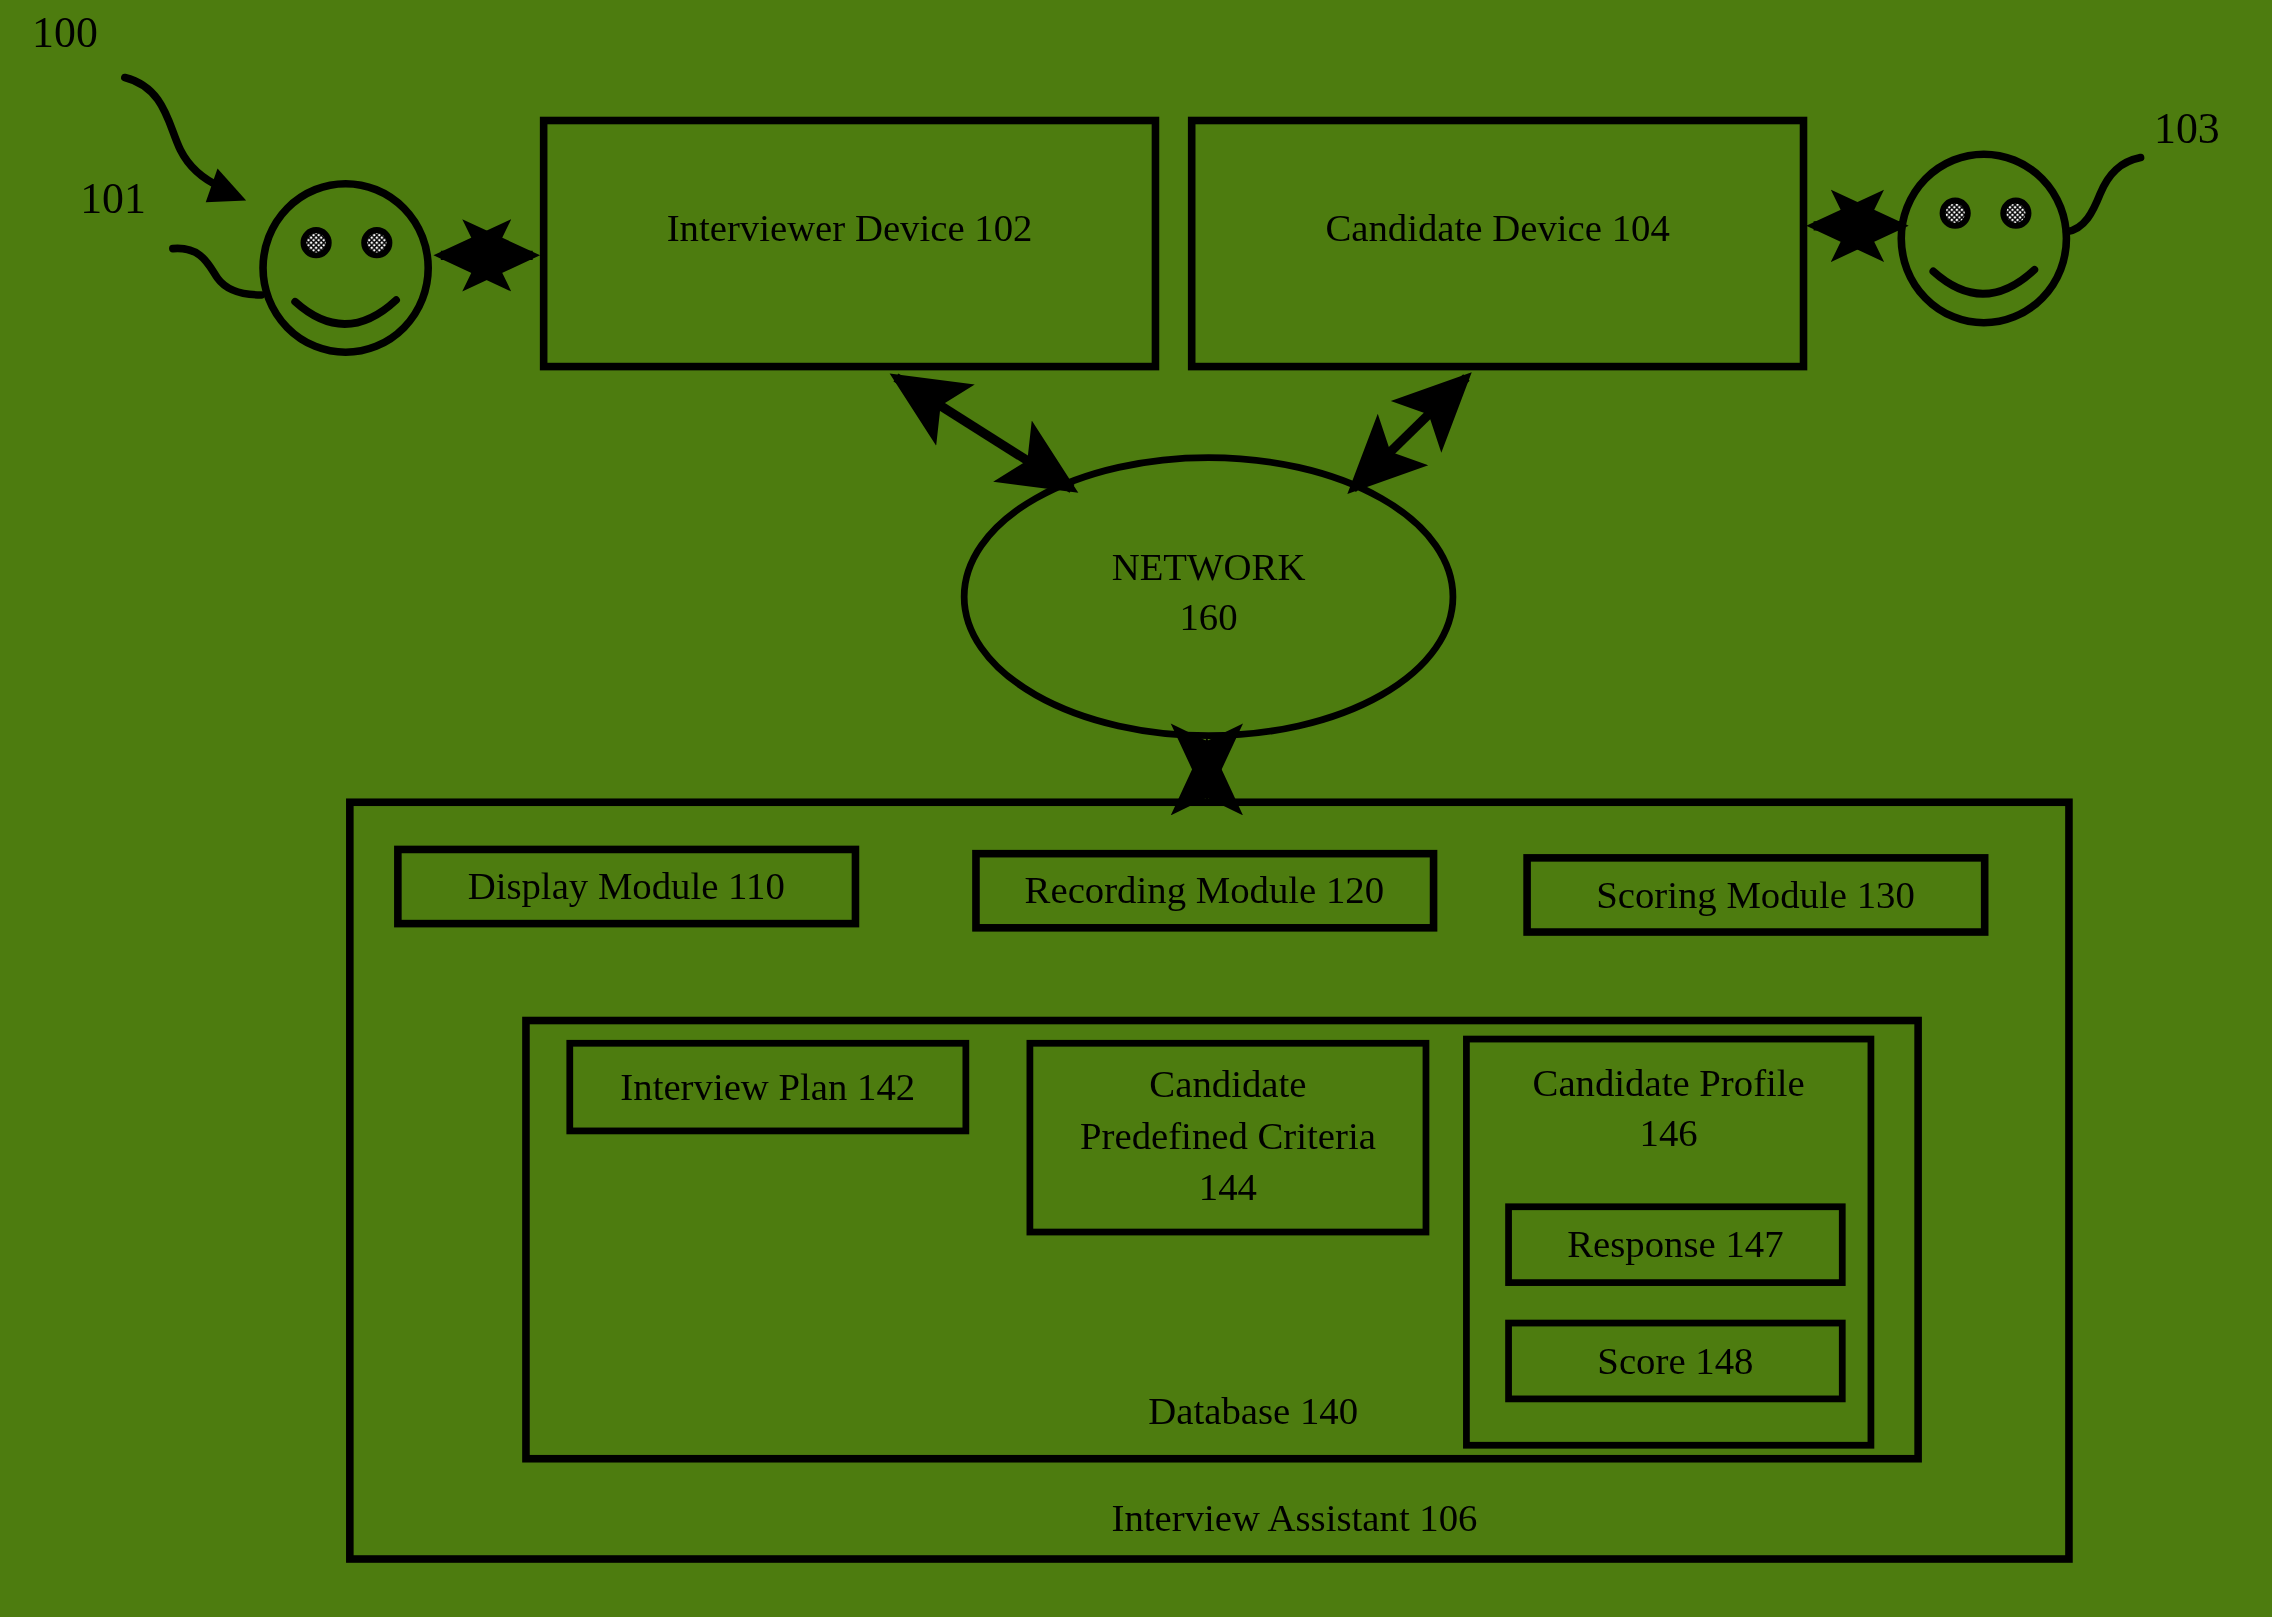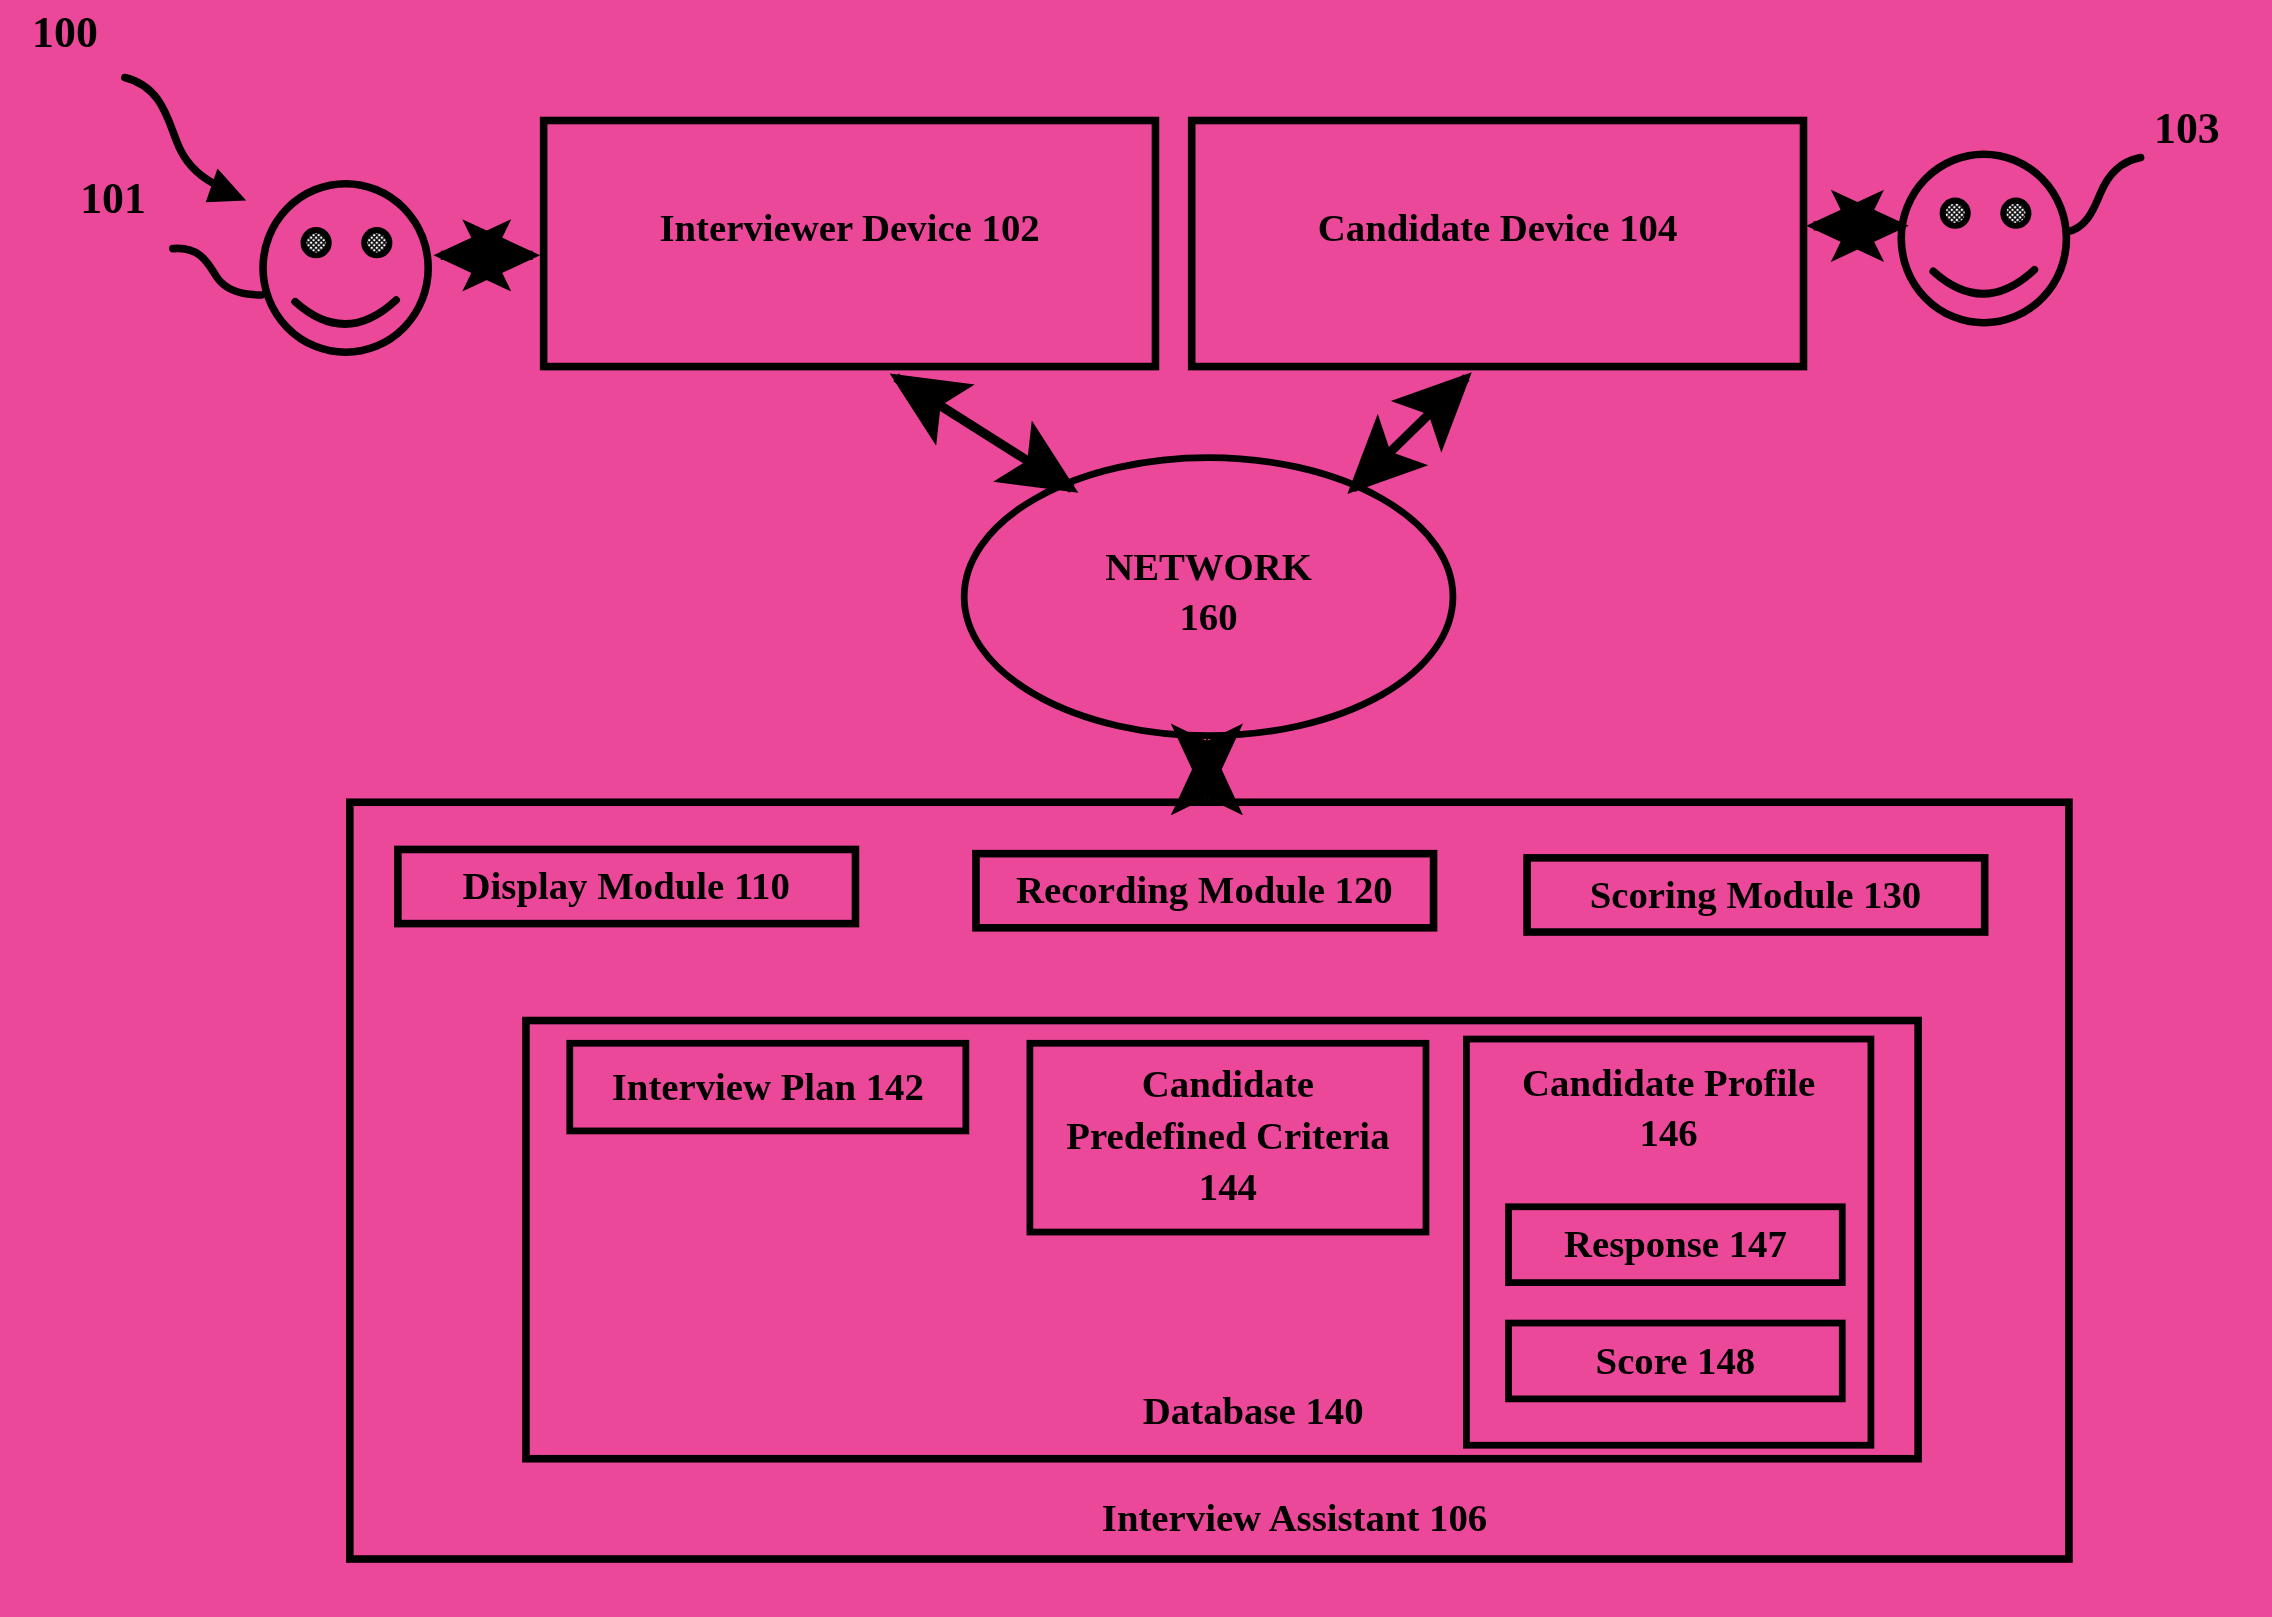--- a/index.html
+++ b/index.html
@@ -7,23 +7,22 @@
     padding: 0;
     background: #ffffff;
   }
   body {
     font-family: "Liberation Serif", "DejaVu Serif", serif;
   }
   #figure-root {
     position: relative;
     width: 2273px;
     height: 1618px;
-    background: #ec4899;
+    background: #4d7c0f;
     overflow: hidden;
-    font-weight: bold;
   }
   svg#diagram {
     display: block;
     width: 2273px;
     height: 1618px;
   }
   .dnode {
     fill: none;
     stroke: #000000;
   }

